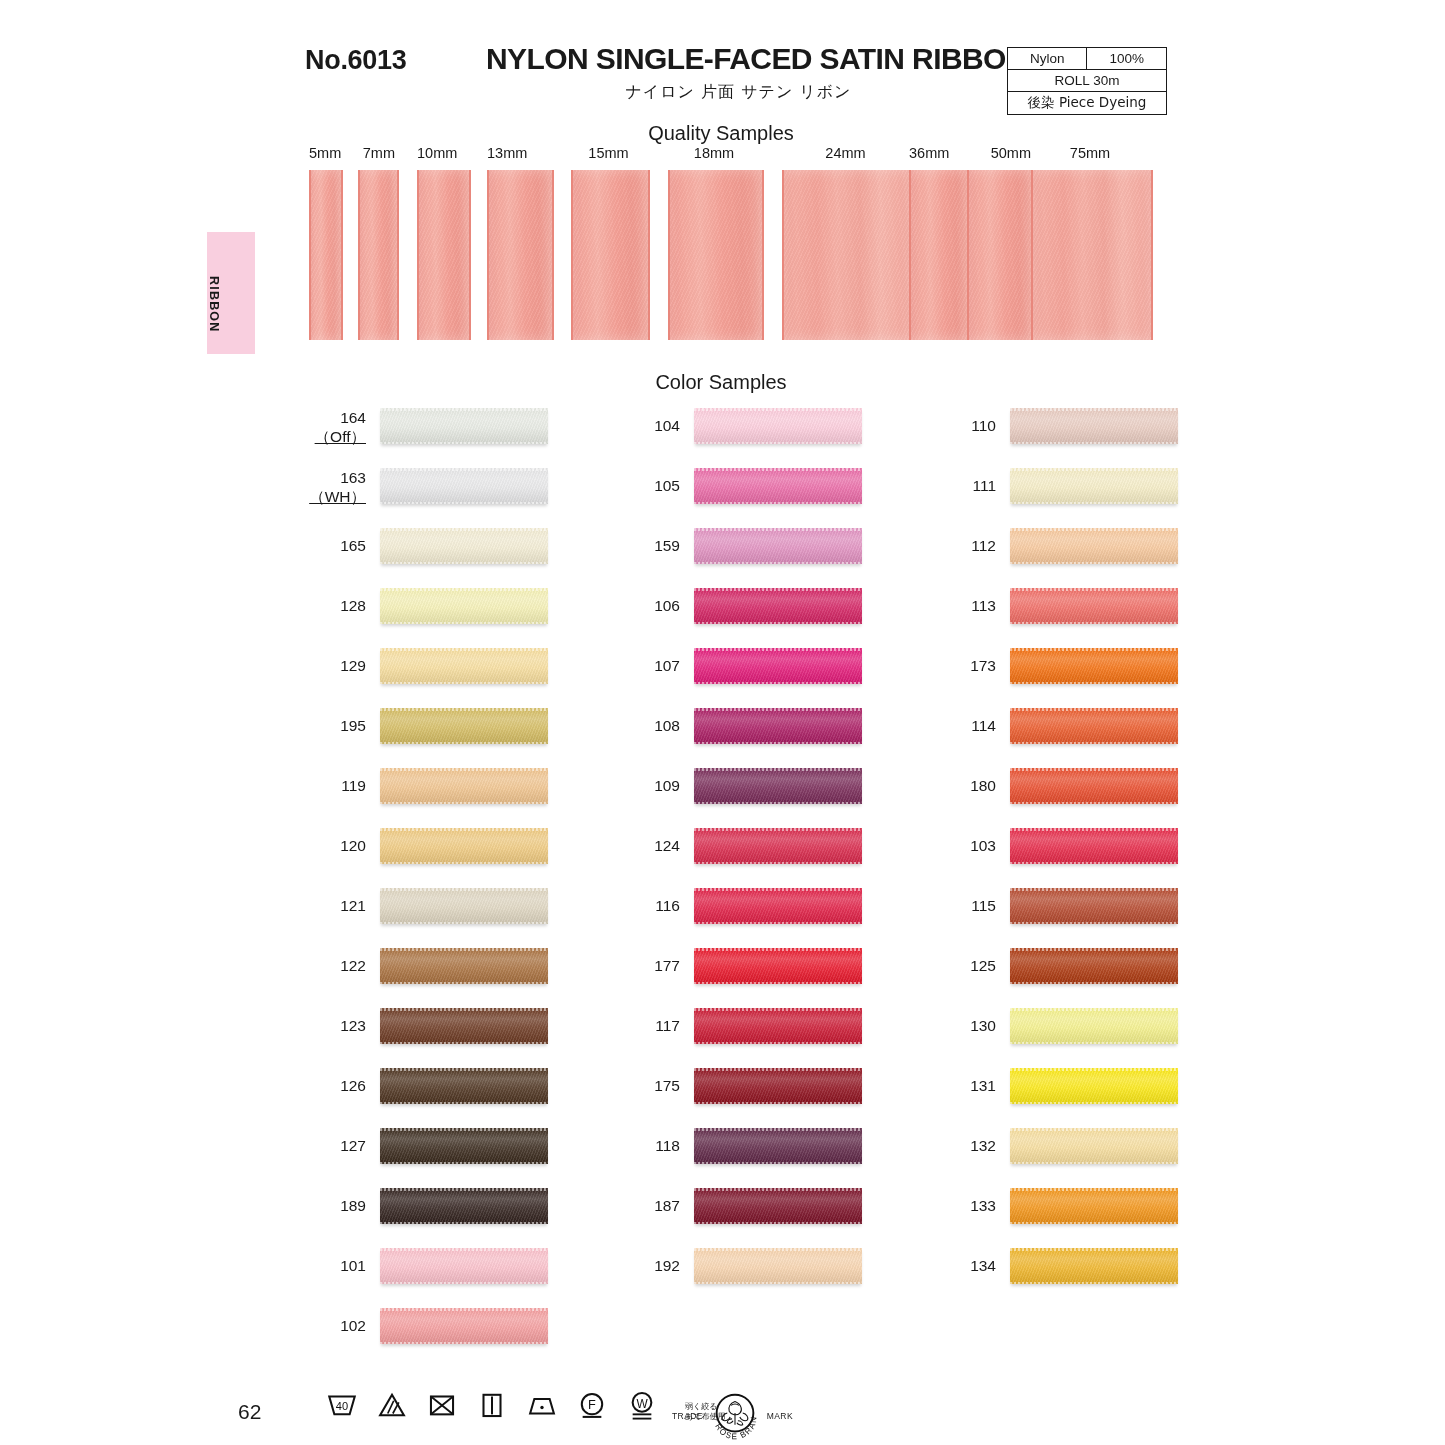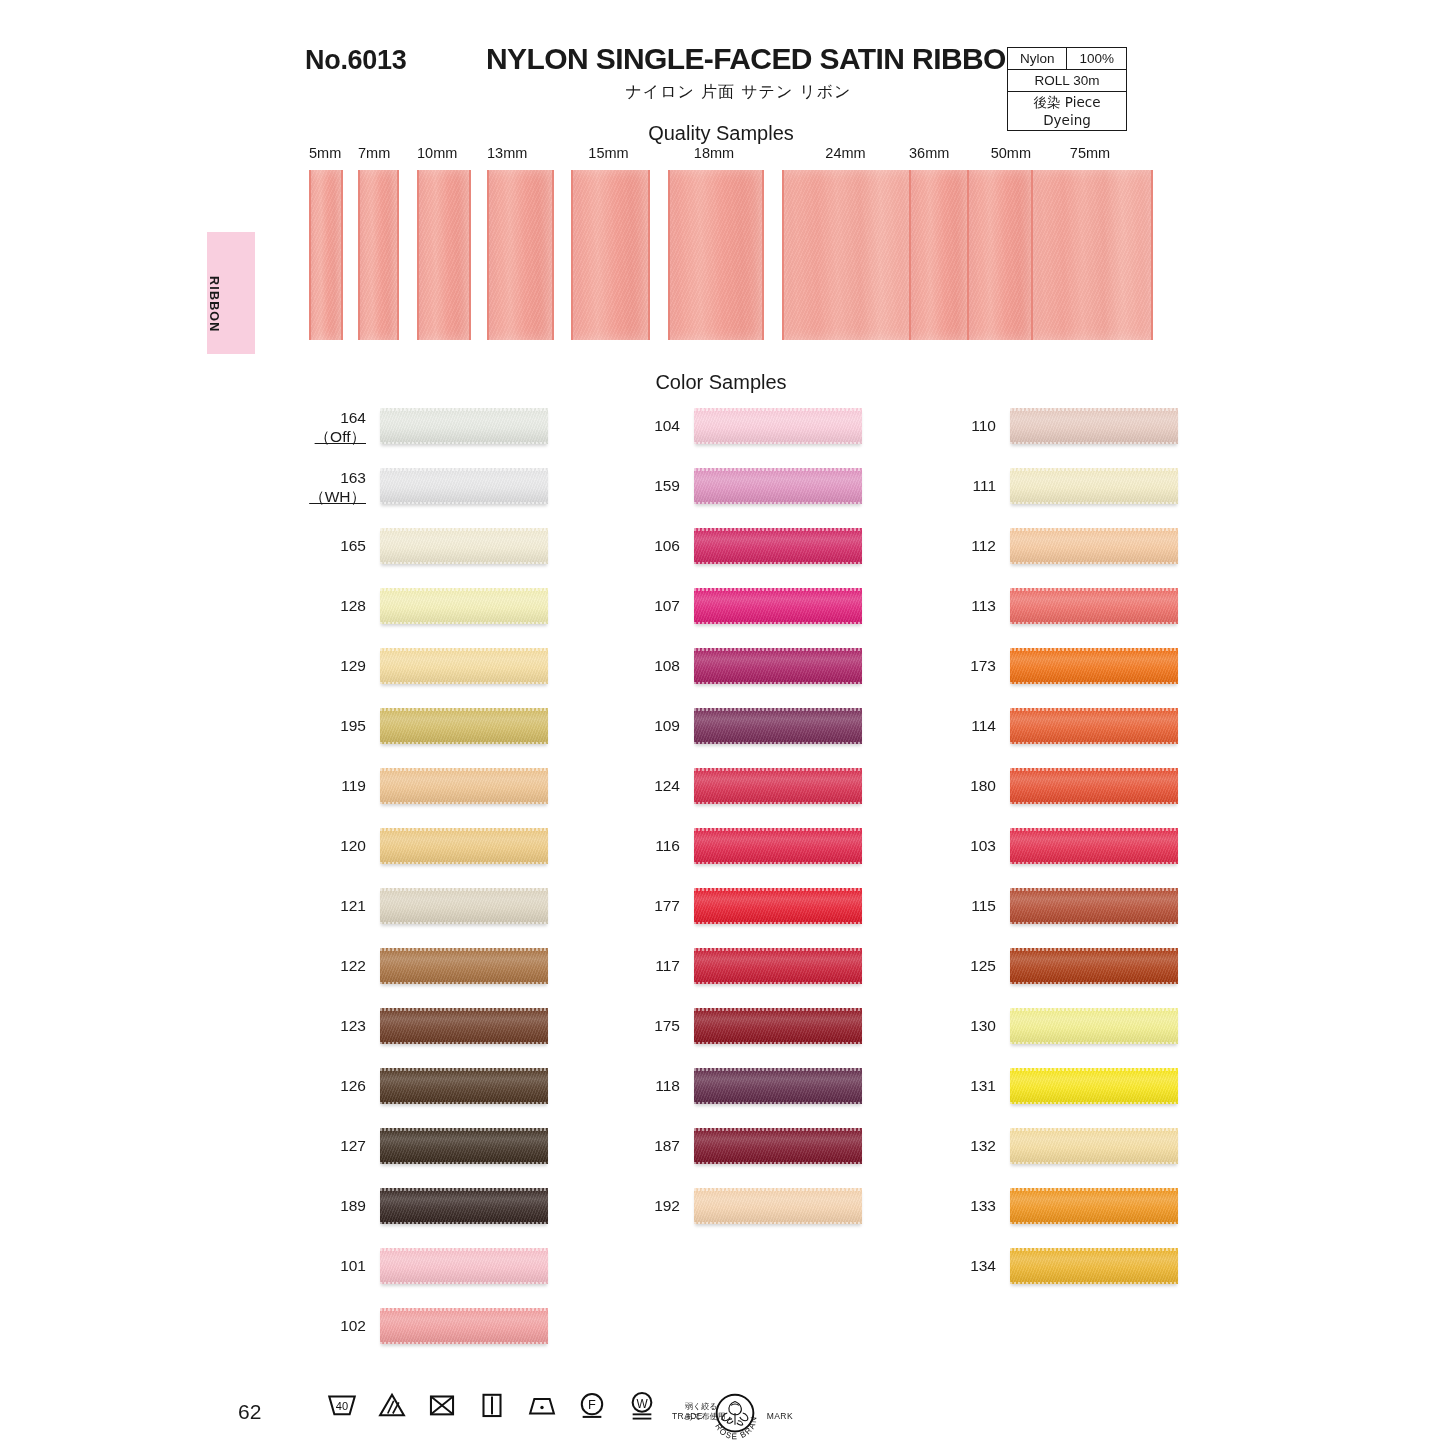--- a/index.html
+++ b/index.html
@@ -30,21 +30,21 @@
   #title-jp {
     position: absolute; left: 486px; top: 82px; width: 505px;
     text-align: center;
     font-size: 16px; letter-spacing: 1px;
     font-family: "DejaVu Sans", sans-serif;
   }
 
   
   #spec-table {
     position: absolute; left: 1007px; top: 47px;
-    width: 120px;
+    width: 160px;
     border: 1.3px solid #1a1a1a;
     border-collapse: collapse;
     font-size: 13.5px;
     background: #fff;
   }
   #spec-table td {
     border: 1.2px solid #1a1a1a;
     text-align: center;
     padding: 2px 3px;
     height: 17px;
@@ -214,21 +214,21 @@
 <div id="ribbon-tab">
   <span>RIBBON</span>
 </div>
 
 <div id="quality-area">
     <div class="q-item" style="left: 309px; width: 30px;">
       <div class="q-label" style="width: 30px; text-align: left;">5mm</div>
       <div class="q-swatch" style="width: 30px;"></div>
     </div>
     <div class="q-item" style="left: 358px; width: 37px;">
-      <div class="q-label" style="width: 37px; text-align: left;">7mm</div>
+      <div class="q-label" style="width: 37px; text-align: right;">7mm</div>
       <div class="q-swatch" style="width: 37px;"></div>
     </div>
     <div class="q-item" style="left: 417px; width: 50px;">
       <div class="q-label" style="width: 50px; text-align: left;">10mm</div>
       <div class="q-swatch" style="width: 50px;"></div>
     </div>
     <div class="q-item" style="left: 487px; width: 63px;">
       <div class="q-label" style="width: 63px; text-align: left;">13mm</div>
       <div class="q-swatch" style="width: 63px;"></div>
     </div>
@@ -402,20 +402,29 @@
           <div class="sheen"></div>
           <div class="edge-t"></div>
           <div class="edge-b"></div>
         </div>
       </div>
     </div>
     <div class="c-col" style="left: 622px;">
       <div class="c-row">
         <div class="c-code">104</div>
         <div class="c-swatch" style="background: rgb(251, 203, 218);">
+          <div class="weave"></div>
+          <div class="sheen"></div>
+          <div class="edge-t"></div>
+          <div class="edge-b"></div>
+        </div>
+      </div>
+      <div class="c-row">
+        <div class="c-code">105</div>
+        <div class="c-swatch" style="background: rgb(233, 106, 166);">
           <div class="weave"></div>
           <div class="sheen"></div>
           <div class="edge-t"></div>
           <div class="edge-b"></div>
         </div>
       </div>
       <div class="c-row">
         <div class="c-code">159</div>
         <div class="c-swatch" style="background: rgb(224, 144, 191);">
           <div class="weave"></div>

